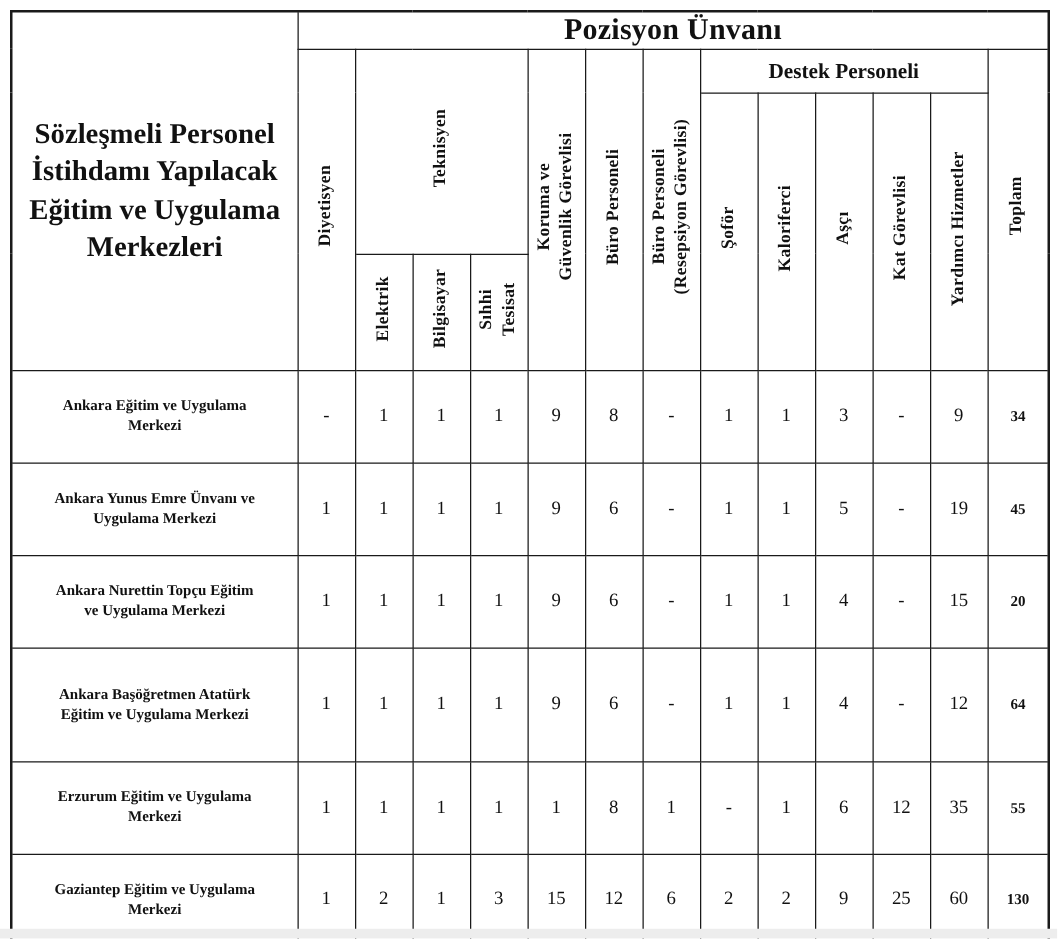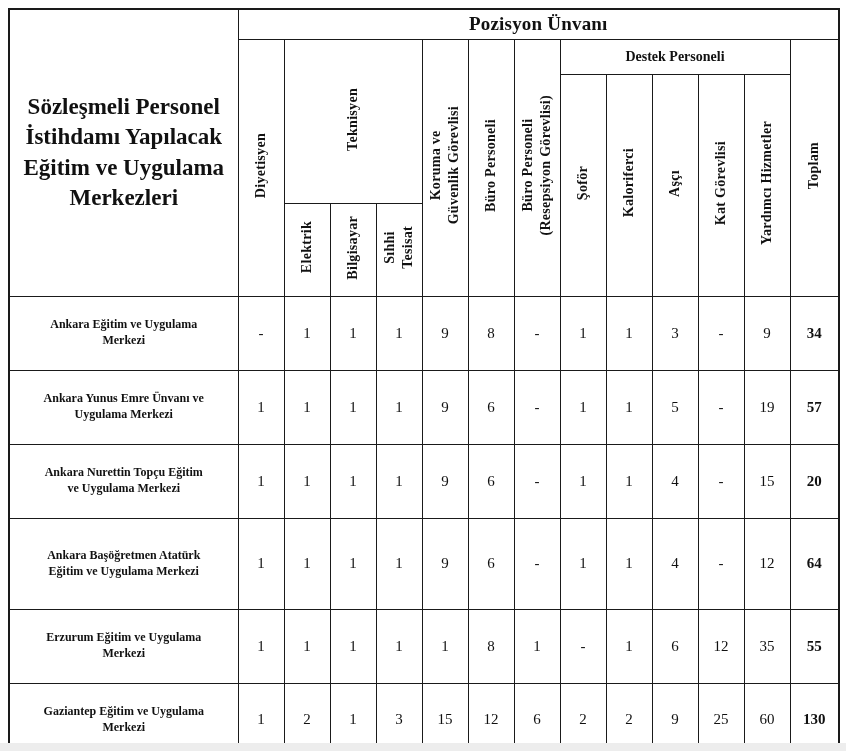--- a/index.html
+++ b/index.html
@@ -42,56 +42,56 @@
     padding: 0;
     text-align: center;
     vertical-align: middle;
     overflow: hidden;
   }
   
   .corner-cell, .row-name-cell { border-right: 2px solid #1a1a1a; }
   .toplam-col { border-left: 2px solid #1a1a1a; }
 
   .top-title {
-    font-size: 19px;
+    font-size: 24px;
     font-weight: bold;
     letter-spacing: 0.2px;
   }
   .corner-cell {
     font-size: 23px;
     font-weight: bold;
     line-height: 1.32;
     white-space: pre-line;
   }
   .vtext {
     display: inline-block;
     writing-mode: vertical-rl;
     transform: rotate(180deg);
     font-weight: bold;
     font-size: 14px;
     line-height: 1.3;
     white-space: pre-line;
     letter-spacing: 0.3px;
   }
   .destek-cell {
-    font-size: 14px;
+    font-size: 17px;
     font-weight: bold;
   }
   .row-name-cell {
     font-size: 12px;
     font-weight: bold;
     line-height: 1.3;
     white-space: pre-line;
   }
   .num-cell {
     font-size: 15px;
     font-weight: normal;
   }
   .total-cell {
-    font-size: 15px;
+    font-size: 12px;
     font-weight: bold;
   }
 </style>
 </head>
 <body>
 
 <div class="page">
   <table class="personnel">
     <colgroup>
       <col style="width:229px">
@@ -200,21 +200,21 @@
       <td class="num-cell">1</td>
       <td class="num-cell">1</td>
       <td class="num-cell">9</td>
       <td class="num-cell">6</td>
       <td class="num-cell">-</td>
       <td class="num-cell">1</td>
       <td class="num-cell">1</td>
       <td class="num-cell">5</td>
       <td class="num-cell">-</td>
       <td class="num-cell">19</td>
-      <td class="total-cell toplam-col">57</td>
+      <td class="total-cell toplam-col">45</td>
     </tr>
 
     <tr style="height:74px">
       <td class="row-name-cell">Ankara Nurettin Topçu Eğitim
 ve Uygulama Merkezi</td>
       <td class="num-cell">1</td>
       <td class="num-cell">1</td>
       <td class="num-cell">1</td>
       <td class="num-cell">1</td>
       <td class="num-cell">9</td>

